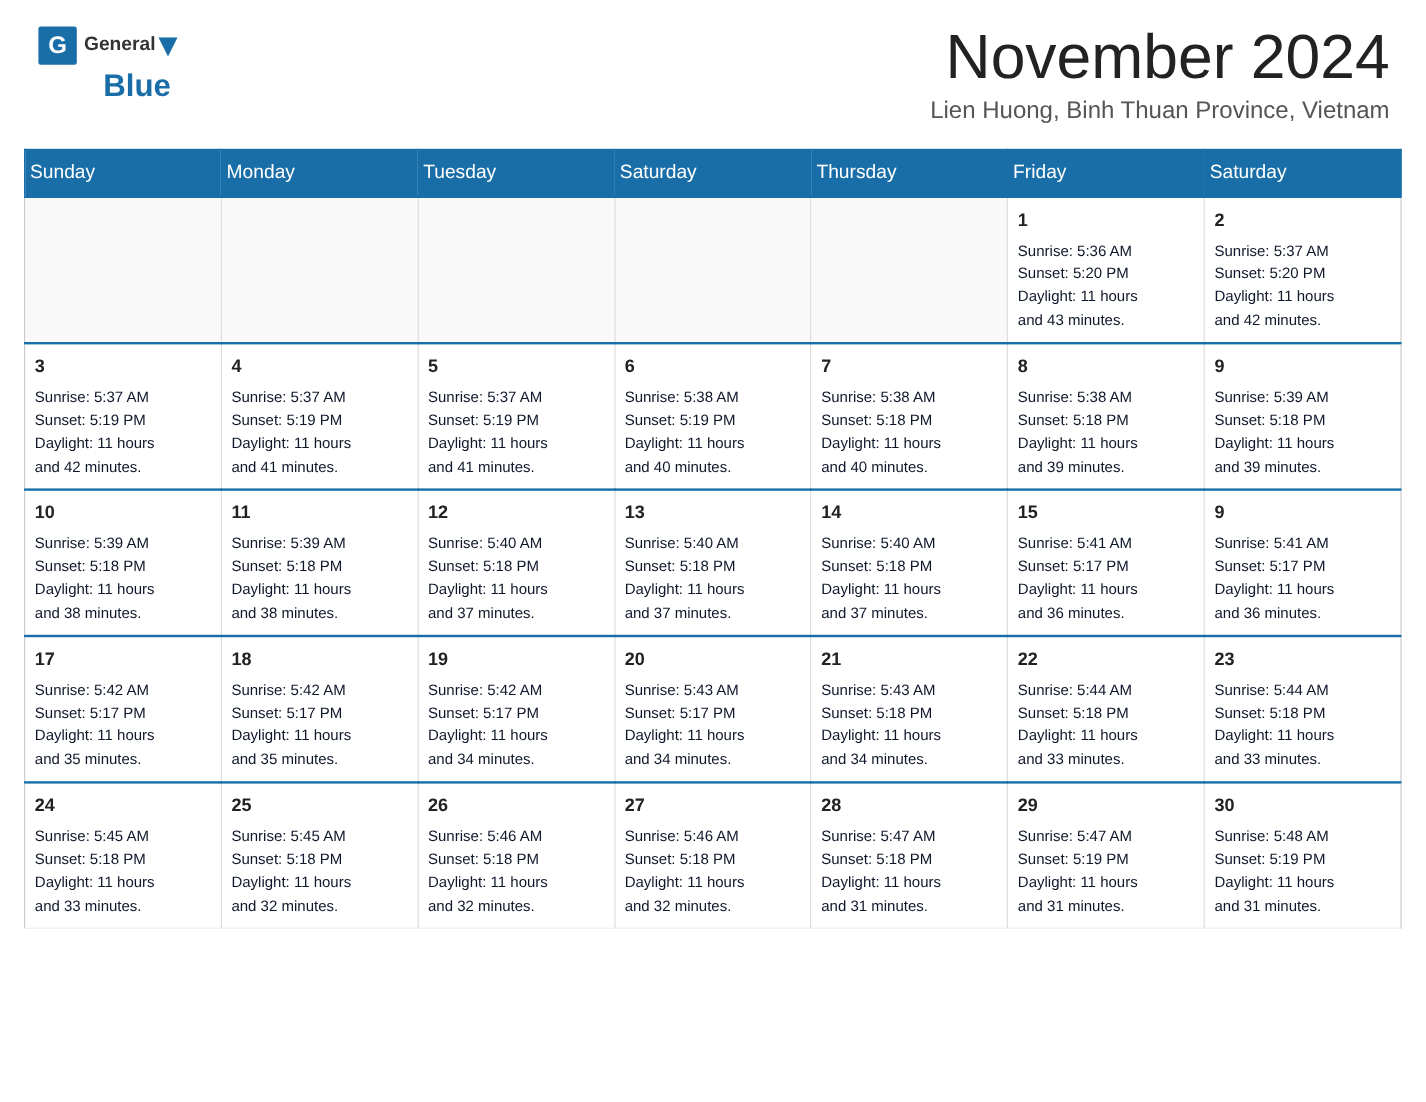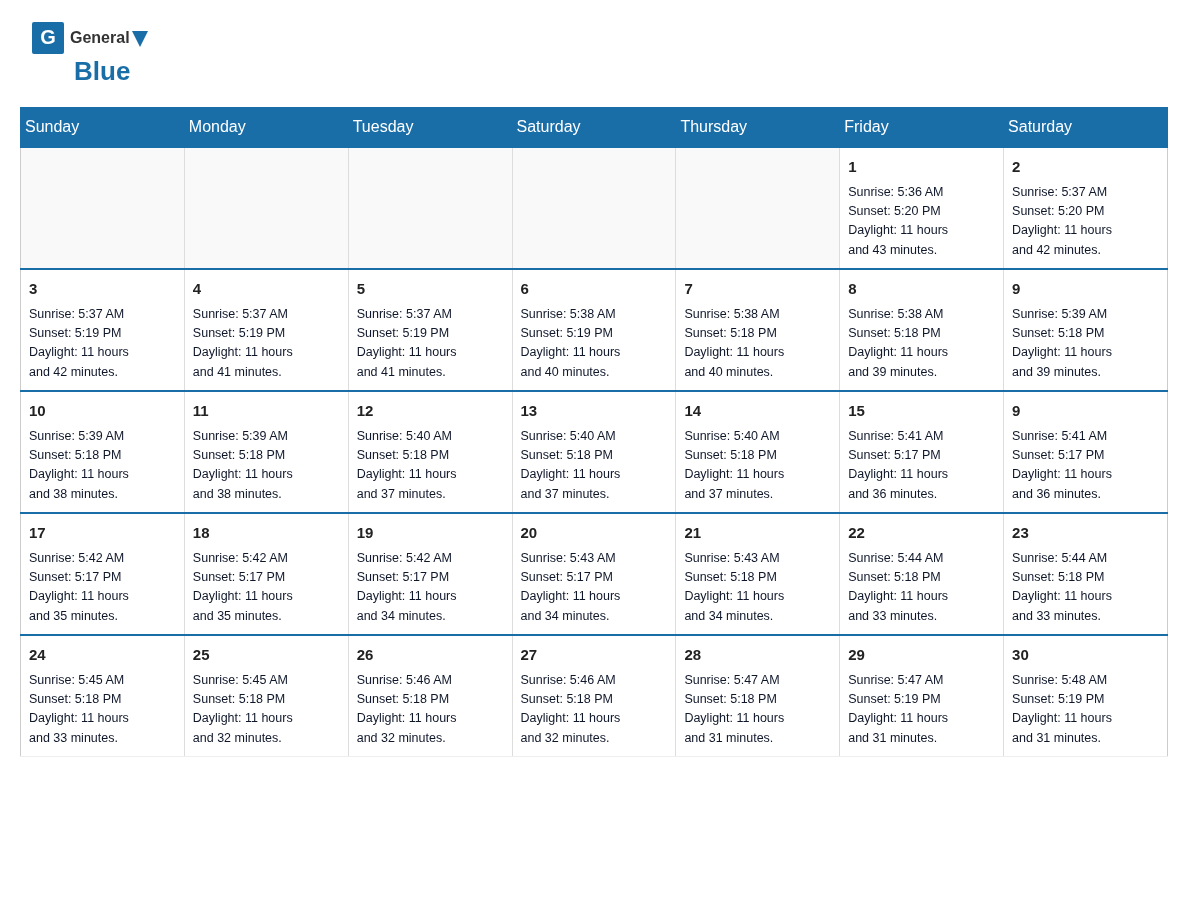--- a/index.html
+++ b/index.html
@@ -101,22 +101,26 @@
       <svg width="36" height="36" viewBox="0 0 36 36" style="margin-right:4px;">
         <rect x="2" y="2" width="32" height="32" fill="#1a6ea8" rx="2"></rect>
         <text x="18" y="24" text-anchor="middle" font-size="20" font-weight="bold" fill="white" font-family="Arial">G</text>
       </svg>
       <span style="font-size:16px;font-weight:bold;color:#333;">General</span>
       <svg width="16" height="16" viewBox="0 0 16 16" style="margin-left:2px;margin-top:2px;">
         <polygon points="0,0 16,0 8,16" fill="#1a6ea8"></polygon>
       </svg>
     </div>
     <div>
-      <span style="font-size:26px;font-weight:bold;color:#1a6ea8;margin-left:44px;">Blue</span>
+      <span style="font-size:26px;font-weight:bold;color:#1a6ea8;margin-left:56px;">Blue</span>
     </div>
+  </div>
+  <div class="title-block">
+    <div class="page-title">November 2024</div>
+    <div class="page-subtitle">Lien Huong, Binh Thuan Province, Vietnam</div>
   </div>
 </div>
 
 <table class="calendar">
   <thead>
     <tr>
     <th>Sunday</th>
         <th>Monday</th>
         <th>Tuesday</th>
         <th>Saturday</th>

